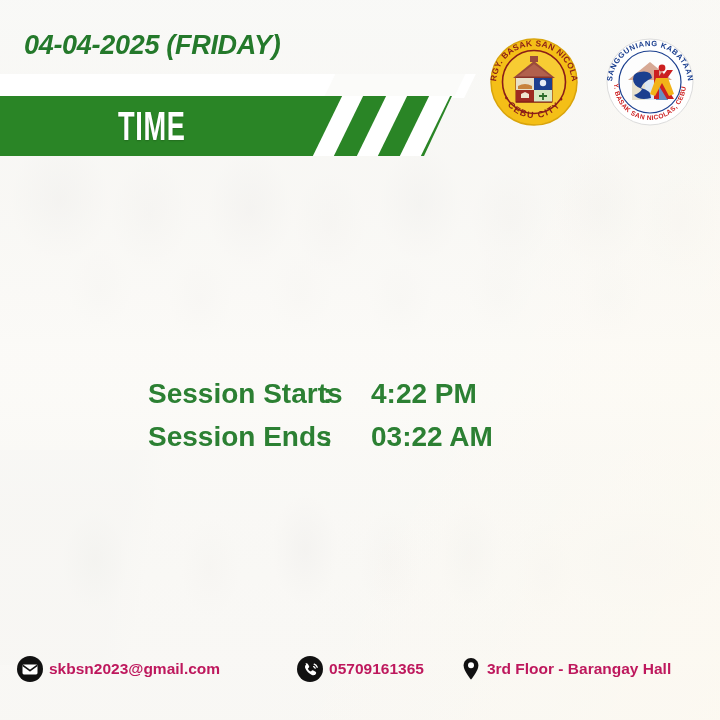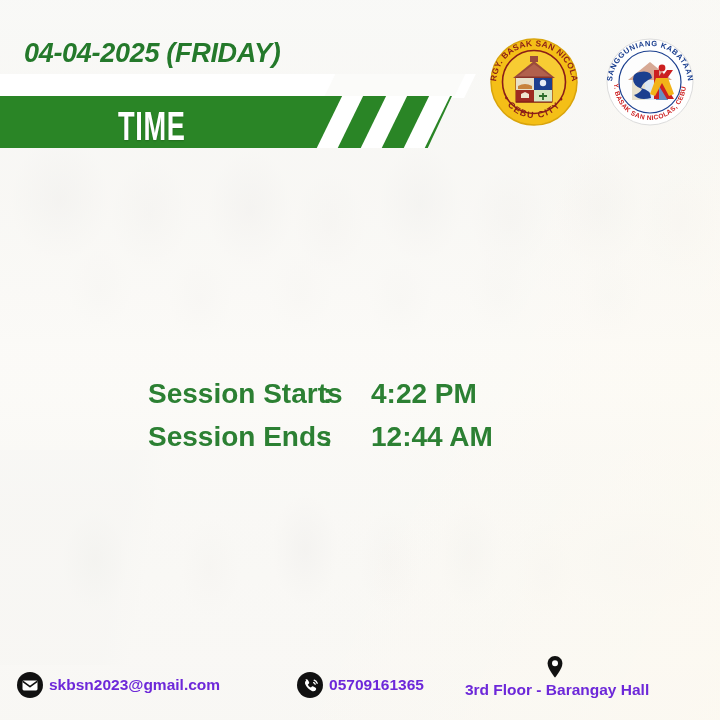--- a/index.html
+++ b/index.html
@@ -97,21 +97,20 @@
   .header-date {
     position: absolute;
     left: 24px;
     top: 30px;
     font-size: 27px;
     font-weight: bold;
     font-style: italic;
     letter-spacing: -0.3px;
     color: #24792b;
     white-space: nowrap;
-    margin-top: 8px;
   }
 
   
   .top-slant {
     position: absolute;
     left: -10px;
     top: 74px;
     width: 480px;
     height: 24px;
     background: #ffffff;
@@ -127,21 +126,21 @@
     background: #fbfbf9;
     transform: skewX(-26deg);
   }
 
   
   .banner {
     position: absolute;
     left: 0;
     top: 96px;
     width: 452px;
-    height: 52px;
+    height: 60px;
     background: #2a8526;
     clip-path: polygon(0 0, 452px 0, 424px 60px, 0 60px);
     overflow: hidden;
   }
   .banner-title {
     position: absolute;
     left: 118px;
     top: 5px;
     font-size: 40px;
     line-height: 50px;
@@ -196,33 +195,33 @@
   .s-value { padding-left: 36px; }
 
   
   .footer {
     position: absolute;
     left: 0;
     right: 9px;
     top: 655px;
     height: 44px;
     display: flex;
-    align-items: flex-end;
-    color: #6d28d9;
+    align-items: flex-start;
+    color: #be185d;
     font-size: 15.5px;
     font-weight: bold;
   }
   .foot-item {
     display: flex;
     align-items: center;
     white-space: nowrap;
   }
   .foot-email { margin-left: 16px; }
   .foot-phone { margin-left: 76px; }
-  .foot-loc   { margin-left: 36px; flex-direction: column; }
+  .foot-loc   { margin-left: 36px; }
   .foot-item .txt { margin-left: 5px; }
   .ico { display: block; flex: 0 0 auto; }
 </style>
 </head>
 <body>
 
 <div id="poster">
 
   <div class="bg-photo">
     <div class="band bg-top"></div>
@@ -314,21 +313,21 @@
 
   <div class="session">
     <div class="session-row">
       <span class="s-label">Session Starts</span>
       <span class="s-colon">:</span>
       <span class="s-value">4:22 PM</span>
     </div>
     <div class="session-row">
       <span class="s-label">Session Ends</span>
       <span class="s-colon">:</span>
-      <span class="s-value">12:44 AM</span>
+      <span class="s-value">03:22 AM</span>
     </div>
   </div>
 
   <div class="footer">
 
     <div class="foot-item foot-email">
       <svg class="ico" width="28" height="28" viewBox="0 0 28 28">
         <circle cx="14" cy="14" r="13" fill="#111111"></circle>
         <rect x="6.5" y="9.5" width="15" height="10" rx="1.4" fill="#ffffff"></rect>
         <path d="M 6.8,10.4 L 14,15.6 L 21.2,10.4" fill="none" stroke="#111111" stroke-width="1.7" stroke-linejoin="round"></path>

